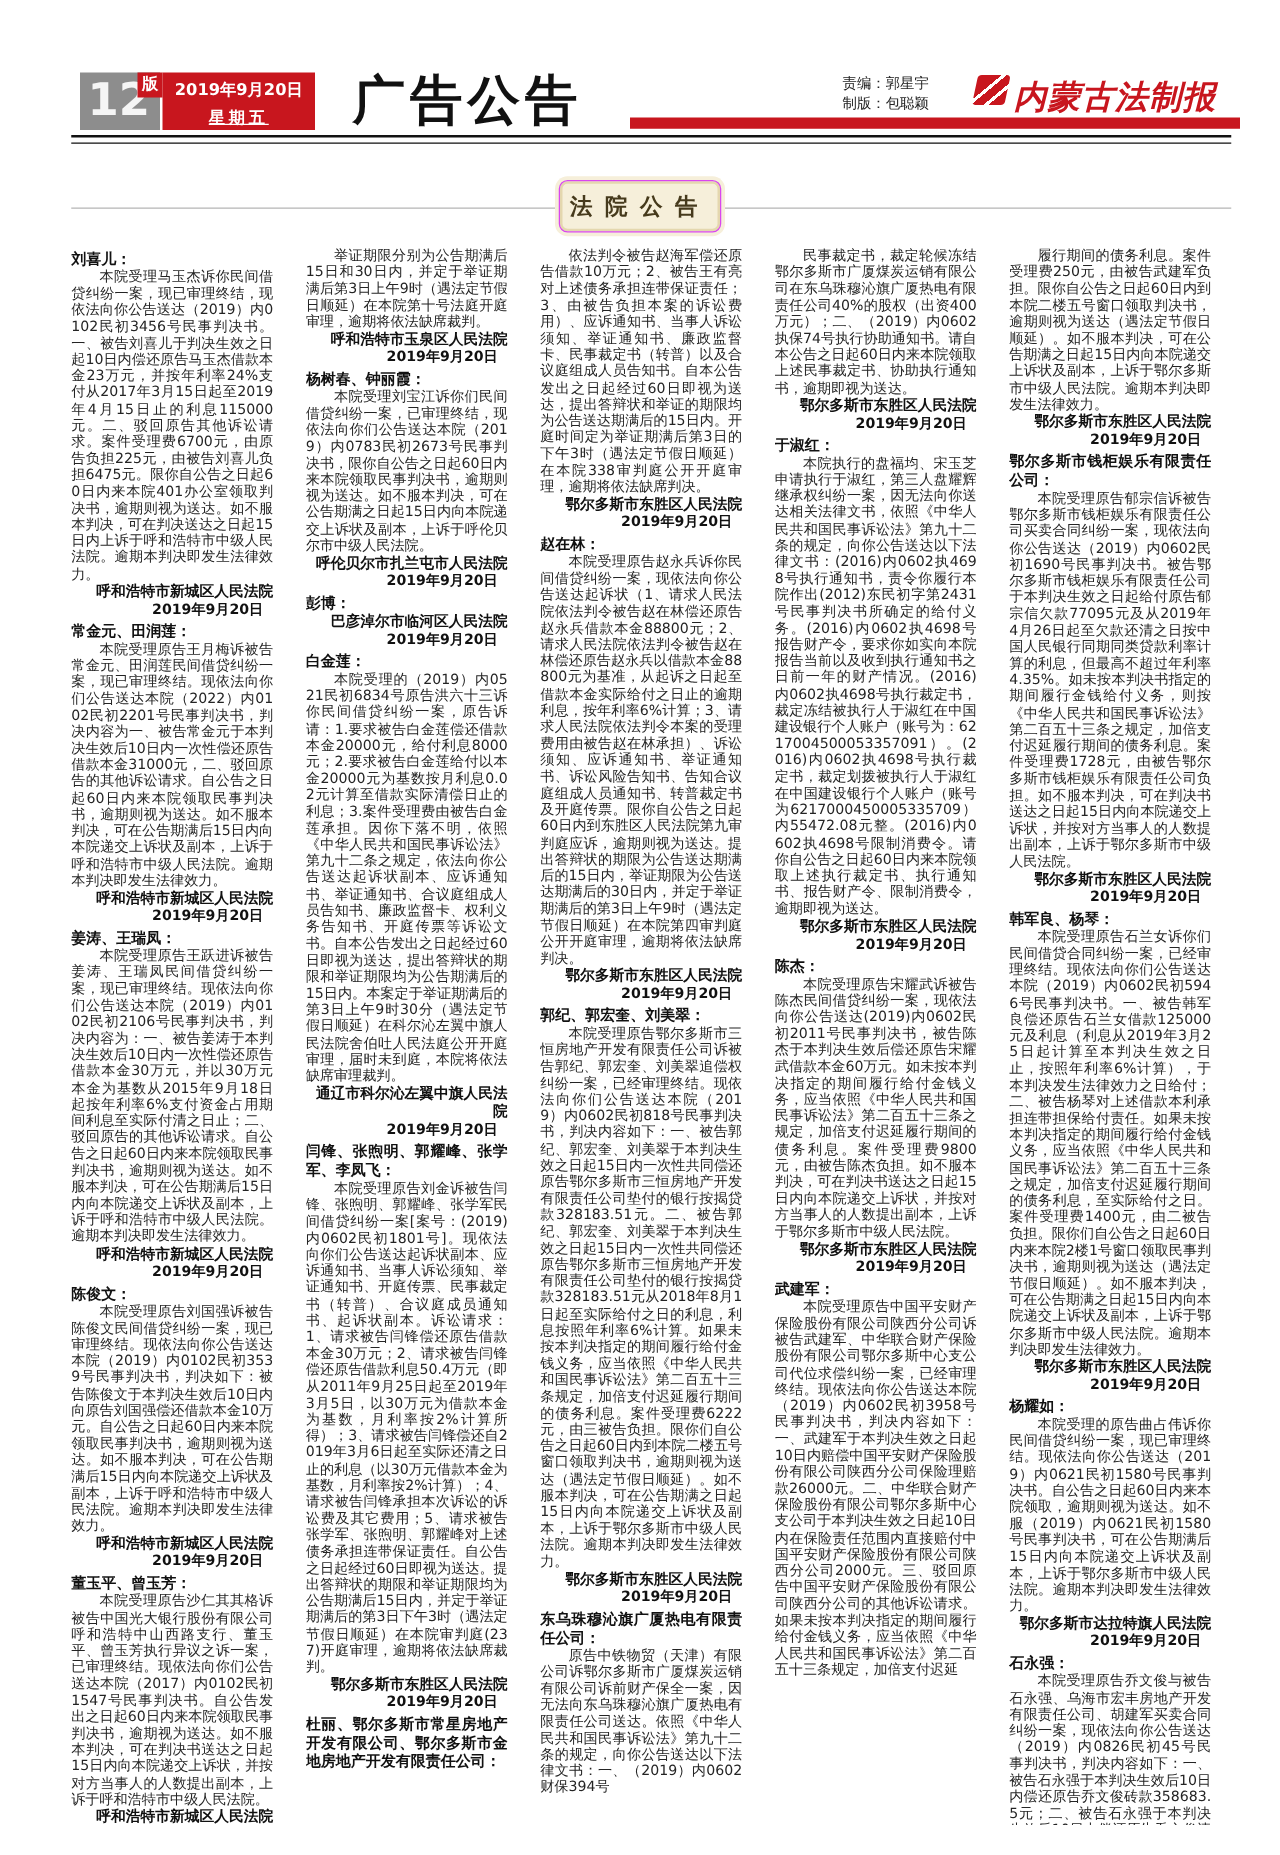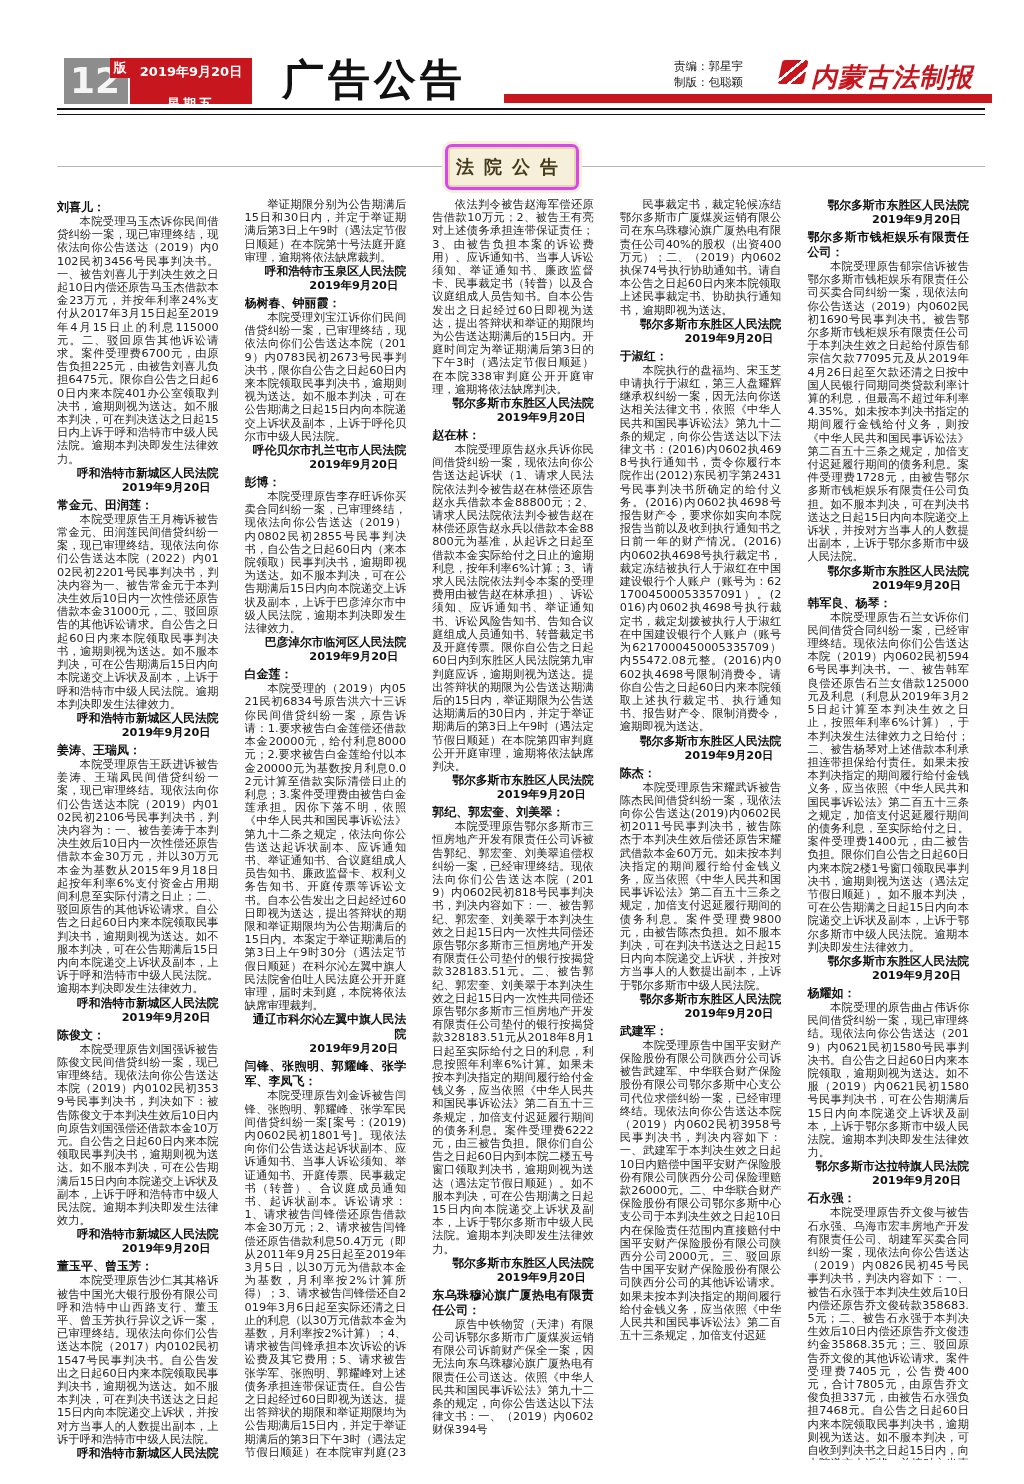--- a/index.html
+++ b/index.html
@@ -9,37 +9,37 @@
 
   
   .hdr{position:absolute;left:64px;top:58px;width:928px;height:48px;}
   .pagebox{position:absolute;left:0;top:0;width:64px;height:46px;background:#8d8d8d;}
   .pagenum{position:absolute;left:6px;top:2px;font-size:36px;font-weight:bold;color:#f5f5f5;line-height:42px;}
   .banbox{position:absolute;left:46px;top:0;width:20px;height:20px;background:#c8161e;color:#fff;
           font-size:13px;font-weight:bold;text-align:center;line-height:20px;}
   .datebox{position:absolute;left:66px;top:0;width:122px;height:46px;background:#c8161e;color:#fff;
            text-align:center;font-weight:bold;}
   .datebox .d1{font-size:13px;margin-top:5px;}
-  .datebox .d2{font-size:13px;margin-top:14px;letter-spacing:3px;}
+  .datebox .d2{font-size:13px;margin-top:4px;letter-spacing:3px;text-decoration:underline;}
   .sectitle{position:absolute;left:218px;top:-6px;font-size:42px;font-weight:900;color:#111;
             letter-spacing:4px;font-family:"DejaVu Sans",sans-serif;}
   .redbar{position:absolute;left:440px;top:36px;width:488px;height:9px;background:#c8161e;}
   .staff{position:absolute;left:610px;top:0px;font-size:11.5px;color:#222;line-height:16px;}
   .masthead{position:absolute;left:716px;top:2px;height:34px;display:flex;}
   .mast-logo{width:26px;height:24px;margin-right:5px;background:
      linear-gradient(135deg,#c8161e 0 38%,#ffffff 38% 46%,#c8161e 46% 66%,#ffffff 66% 74%,#c8161e 74% 100%);
      transform:skewX(-12deg);border-radius:3px;}
   .mast-name{font-size:26px;font-weight:900;color:#c8161e;font-style:italic;letter-spacing:1px;}
   .dblrule{position:absolute;left:57px;top:108px;width:928px;height:4px;
            border-top:2px solid #111;border-bottom:1px solid #111;}
 
   
   .midline{position:absolute;left:57px;top:166px;width:928px;height:0;border-top:1px solid #b5b5b5;}
   .stamp{position:absolute;left:50%;top:144px;transform:translateX(-50%);
-         background:#f6efda;border:3px solid #d946ef;border-radius:7px;
+         background:#f6efda;border:1px solid #d946ef;border-radius:7px;
          box-shadow:0 0 0 3px #f6efda, inset 0 0 0 2px #e4d7ae;
          padding:8px 8px;font-size:18px;font-weight:bold;color:#3c3categ018;}
   .stamp{color:#463a1c;letter-spacing:10px;}
 
   
   .cols{position:absolute;left:57px;top:198px;width:912px;height:1262px;
         display:flex;gap:26px;}
   .col{flex:1 1 0;overflow:hidden;}
   .n-h{font-size:12px;font-weight:bold;color:#111;line-height:15px;margin-top:2px;
        text-align:justify;}
@@ -106,21 +106,20 @@
       </div>
       <div class="col">
         <div class="n-p">举证期限分别为公告期满后15日和30日内，并定于举证期满后第3日上午9时（遇法定节假日顺延）在本院第十号法庭开庭审理，逾期将依法缺席裁判。</div>
         <div class="n-c">呼和浩特市玉泉区人民法院</div>
         <div class="n-d">2019年9月20日</div>
         <div class="n-h">杨树春、钟丽霞：</div>
         <div class="n-p">本院受理刘宝江诉你们民间借贷纠纷一案，已审理终结，现依法向你们公告送达本院（2019）内0783民初2673号民事判决书，限你自公告之日起60日内来本院领取民事判决书，逾期则视为送达。如不服本判决，可在公告期满之日起15日内向本院递交上诉状及副本，上诉于呼伦贝尔市中级人民法院。</div>
         <div class="n-c">呼伦贝尔市扎兰屯市人民法院</div>
         <div class="n-d">2019年9月20日</div>
         <div class="n-h">彭博：</div>
-        <div class="n-p">本院受理原告李存旺诉你买卖合同纠纷一案，已审理终结，现依法向你公告送达（2019）内0802民初2855号民事判决书，自公告之日起60日内（来本院领取）民事判决书，逾期即视为送达。如不服本判决，可在公告期满后15日内向本院递交上诉状及副本，上诉于巴彦淖尔市中级人民法院，逾期本判决即发生法律效力。</div>
         <div class="n-c">巴彦淖尔市临河区人民法院</div>
         <div class="n-d">2019年9月20日</div>
         <div class="n-h">白金莲：</div>
         <div class="n-p">本院受理的（2019）内0521民初6834号原告洪六十三诉你民间借贷纠纷一案，原告诉请：1.要求被告白金莲偿还借款本金20000元，给付利息8000元；2.要求被告白金莲给付以本金20000元为基数按月利息0.02元计算至借款实际清偿日止的利息；3.案件受理费由被告白金莲承担。因你下落不明，依照《中华人民共和国民事诉讼法》第九十二条之规定，依法向你公告送达起诉状副本、应诉通知书、举证通知书、合议庭组成人员告知书、廉政监督卡、权利义务告知书、开庭传票等诉讼文书。自本公告发出之日起经过60日即视为送达，提出答辩状的期限和举证期限均为公告期满后的15日内。本案定于举证期满后的第3日上午9时30分（遇法定节假日顺延）在科尔沁左翼中旗人民法院舍伯吐人民法庭公开开庭审理，届时未到庭，本院将依法缺席审理裁判。</div>
         <div class="n-c">通辽市科尔沁左翼中旗人民法院</div>
         <div class="n-d">2019年9月20日</div>
         <div class="n-h">闫锋、张煦明、郭耀峰、张学军、李凤飞：</div>
         <div class="n-p">本院受理原告刘金诉被告闫锋、张煦明、郭耀峰、张学军民间借贷纠纷一案[案号：(2019)内0602民初1801号]。现依法向你们公告送达起诉状副本、应诉通知书、当事人诉讼须知、举证通知书、开庭传票、民事裁定书（转普）、合议庭成员通知书、起诉状副本。诉讼请求：1、请求被告闫锋偿还原告借款本金30万元；2、请求被告闫锋偿还原告借款利息50.4万元（即从2011年9月25日起至2019年3月5日，以30万元为借款本金为基数，月利率按2%计算所得）；3、请求被告闫锋偿还自2019年3月6日起至实际还清之日止的利息（以30万元借款本金为基数，月利率按2%计算）；4、请求被告闫锋承担本次诉讼的诉讼费及其它费用；5、请求被告张学军、张煦明、郭耀峰对上述债务承担连带保证责任。自公告之日起经过60日即视为送达。提出答辩状的期限和举证期限均为公告期满后15日内，并定于举证期满后的第3日下午3时（遇法定节假日顺延）在本院审判庭(237)开庭审理，逾期将依法缺席裁判。</div>
         <div class="n-c">鄂尔多斯市东胜区人民法院</div>
         <div class="n-d">2019年9月20日</div>
@@ -150,20 +149,21 @@
         <div class="n-c">鄂尔多斯市东胜区人民法院</div>
         <div class="n-d">2019年9月20日</div>
         <div class="n-h">陈杰：</div>
         <div class="n-p">本院受理原告宋耀武诉被告陈杰民间借贷纠纷一案，现依法向你公告送达(2019)内0602民初2011号民事判决书，被告陈杰于本判决生效后偿还原告宋耀武借款本金60万元。如未按本判决指定的期间履行给付金钱义务，应当依照《中华人民共和国民事诉讼法》第二百五十三条之规定，加倍支付迟延履行期间的债务利息。案件受理费9800元，由被告陈杰负担。如不服本判决，可在判决书送达之日起15日内向本院递交上诉状，并按对方当事人的人数提出副本，上诉于鄂尔多斯市中级人民法院。</div>
         <div class="n-c">鄂尔多斯市东胜区人民法院</div>
         <div class="n-d">2019年9月20日</div>
         <div class="n-h">武建军：</div>
         <div class="n-p">本院受理原告中国平安财产保险股份有限公司陕西分公司诉被告武建军、中华联合财产保险股份有限公司鄂尔多斯中心支公司代位求偿纠纷一案，已经审理终结。现依法向你公告送达本院（2019）内0602民初3958号民事判决书，判决内容如下：一、武建军于本判决生效之日起10日内赔偿中国平安财产保险股份有限公司陕西分公司保险理赔款26000元。二、中华联合财产保险股份有限公司鄂尔多斯中心支公司于本判决生效之日起10日内在保险责任范围内直接赔付中国平安财产保险股份有限公司陕西分公司2000元。三、驳回原告中国平安财产保险股份有限公司陕西分公司的其他诉讼请求。如果未按本判决指定的期间履行给付金钱义务，应当依照《中华人民共和国民事诉讼法》第二百五十三条规定，加倍支付迟延</div>
       </div>
       <div class="col">
+        <div class="n-p">履行期间的债务利息。案件受理费250元，由被告武建军负担。限你自公告之日起60日内到本院二楼五号窗口领取判决书，逾期则视为送达（遇法定节假日顺延）。如不服本判决，可在公告期满之日起15日内向本院递交上诉状及副本，上诉于鄂尔多斯市中级人民法院。逾期本判决即发生法律效力。</div>
         <div class="n-c">鄂尔多斯市东胜区人民法院</div>
         <div class="n-d">2019年9月20日</div>
         <div class="n-h">鄂尔多斯市钱柜娱乐有限责任公司：</div>
         <div class="n-p">本院受理原告郁宗信诉被告鄂尔多斯市钱柜娱乐有限责任公司买卖合同纠纷一案，现依法向你公告送达（2019）内0602民初1690号民事判决书。被告鄂尔多斯市钱柜娱乐有限责任公司于本判决生效之日起给付原告郁宗信欠款77095元及从2019年4月26日起至欠款还清之日按中国人民银行同期同类贷款利率计算的利息，但最高不超过年利率4.35%。如未按本判决书指定的期间履行金钱给付义务，则按《中华人民共和国民事诉讼法》第二百五十三条之规定，加倍支付迟延履行期间的债务利息。案件受理费1728元，由被告鄂尔多斯市钱柜娱乐有限责任公司负担。如不服本判决，可在判决书送达之日起15日内向本院递交上诉状，并按对方当事人的人数提出副本，上诉于鄂尔多斯市中级人民法院。</div>
         <div class="n-c">鄂尔多斯市东胜区人民法院</div>
         <div class="n-d">2019年9月20日</div>
         <div class="n-h">韩军良、杨琴：</div>
         <div class="n-p">本院受理原告石兰女诉你们民间借贷合同纠纷一案，已经审理终结。现依法向你们公告送达本院（2019）内0602民初5946号民事判决书。一、被告韩军良偿还原告石兰女借款125000元及利息（利息从2019年3月25日起计算至本判决生效之日止，按照年利率6%计算），于本判决发生法律效力之日给付；二、被告杨琴对上述借款本利承担连带担保给付责任。如果未按本判决指定的期间履行给付金钱义务，应当依照《中华人民共和国民事诉讼法》第二百五十三条之规定，加倍支付迟延履行期间的债务利息，至实际给付之日。案件受理费1400元，由二被告负担。限你们自公告之日起60日内来本院2楼1号窗口领取民事判决书，逾期则视为送达（遇法定节假日顺延）。如不服本判决，可在公告期满之日起15日内向本院递交上诉状及副本，上诉于鄂尔多斯市中级人民法院。逾期本判决即发生法律效力。</div>
         <div class="n-c">鄂尔多斯市东胜区人民法院</div>
         <div class="n-d">2019年9月20日</div>

